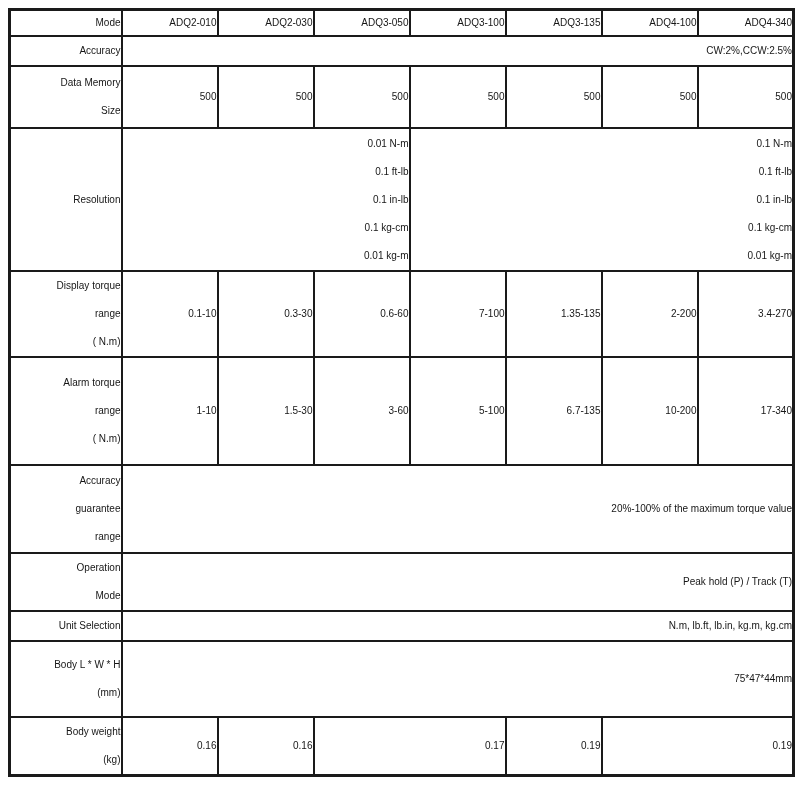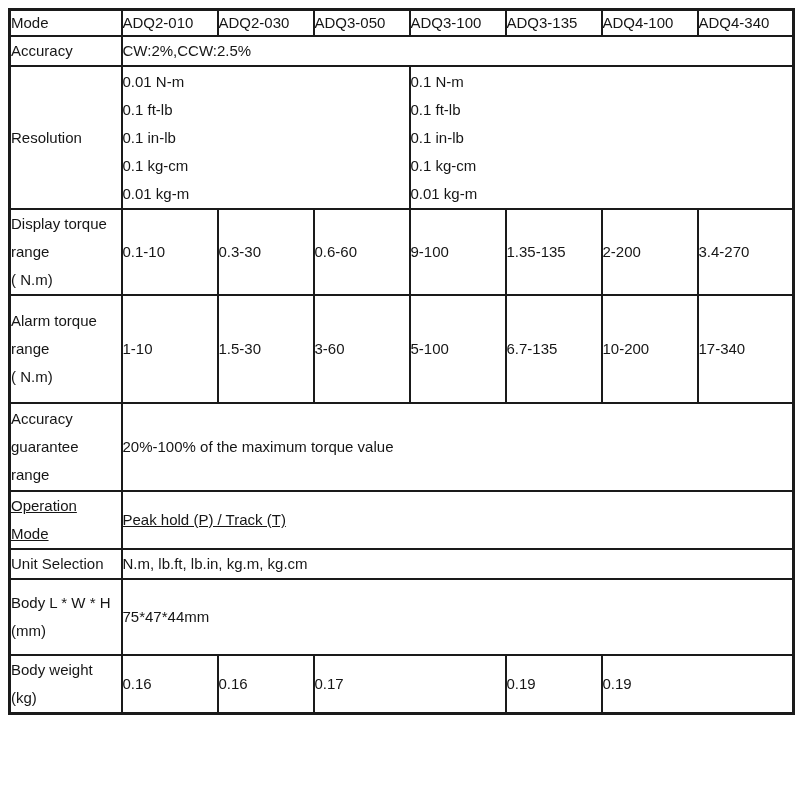--- a/index.html
+++ b/index.html
@@ -18,24 +18,24 @@
   }
   table {
     border-collapse: collapse;
     table-layout: fixed;
     width: 786px;
     border: 3px solid #1a1a1a;
   }
   th, td {
     border: 2px solid #1a1a1a;
     padding: 0;
-    text-align: left;
+    text-align: right;
     vertical-align: middle;
     font-weight: 400;
-    font-size: 15px;
+    font-size: 10px;
     overflow: hidden;
     white-space: nowrap;
   }
   .line {
     line-height: 28px;
   }
   thead .line {
     line-height: 24px;
   }
   col.col-label { width: 112px; }
@@ -86,20 +86,47 @@
       </thead>
     <tbody>
         <tr style="height: 28px;">
           <th>
             <div class="line">Accuracy</div>
           </th>
           <td colspan="7">
             <div class="line">CW:2%,CCW:2.5%</div>
           </td>
         </tr>
+        <tr style="height: 62px;">
+          <th>
+            <div class="line">Data Memory</div>
+            <div class="line">Size</div>
+          </th>
+          <td colspan="1">
+            <div class="line">500</div>
+          </td>
+          <td colspan="1">
+            <div class="line">500</div>
+          </td>
+          <td colspan="1">
+            <div class="line">500</div>
+          </td>
+          <td colspan="1">
+            <div class="line">500</div>
+          </td>
+          <td colspan="1">
+            <div class="line">500</div>
+          </td>
+          <td colspan="1">
+            <div class="line">500</div>
+          </td>
+          <td colspan="1">
+            <div class="line">500</div>
+          </td>
+        </tr>
         <tr style="height: 143px;">
           <th>
             <div class="line">Resolution</div>
           </th>
           <td colspan="3">
             <div class="line">0.01 N-m</div>
             <div class="line">0.1 ft-lb</div>
             <div class="line">0.1 in-lb</div>
             <div class="line">0.1 kg-cm</div>
             <div class="line">0.01 kg-m</div>
@@ -121,21 +148,21 @@
           <td colspan="1">
             <div class="line">0.1-10</div>
           </td>
           <td colspan="1">
             <div class="line">0.3-30</div>
           </td>
           <td colspan="1">
             <div class="line">0.6-60</div>
           </td>
           <td colspan="1">
-            <div class="line">9-100</div>
+            <div class="line">7-100</div>
           </td>
           <td colspan="1">
             <div class="line">1.35-135</div>
           </td>
           <td colspan="1">
             <div class="line">2-200</div>
           </td>
           <td colspan="1">
             <div class="line">3.4-270</div>
           </td>
@@ -171,21 +198,21 @@
         <tr style="height: 88px;">
           <th>
             <div class="line">Accuracy</div>
             <div class="line">guarantee</div>
             <div class="line">range</div>
           </th>
           <td colspan="7">
             <div class="line">20%-100% of the maximum torque value</div>
           </td>
         </tr>
-        <tr style="height: 44px; text-decoration: underline;">
+        <tr style="height: 44px;">
           <th>
             <div class="line">Operation</div>
             <div class="line">Mode</div>
           </th>
           <td colspan="7">
             <div class="line">Peak hold (P) / Track (T)</div>
           </td>
         </tr>
         <tr style="height: 28px;">
           <th>

